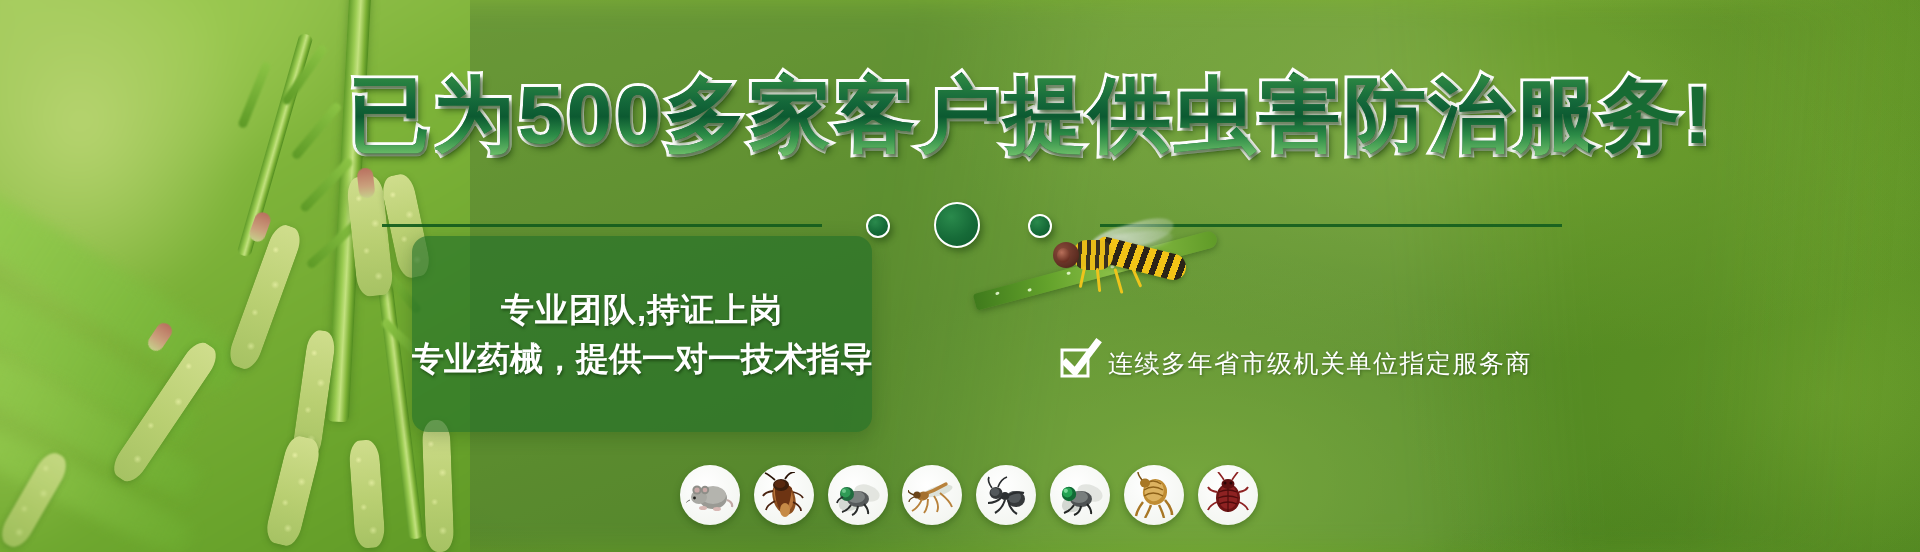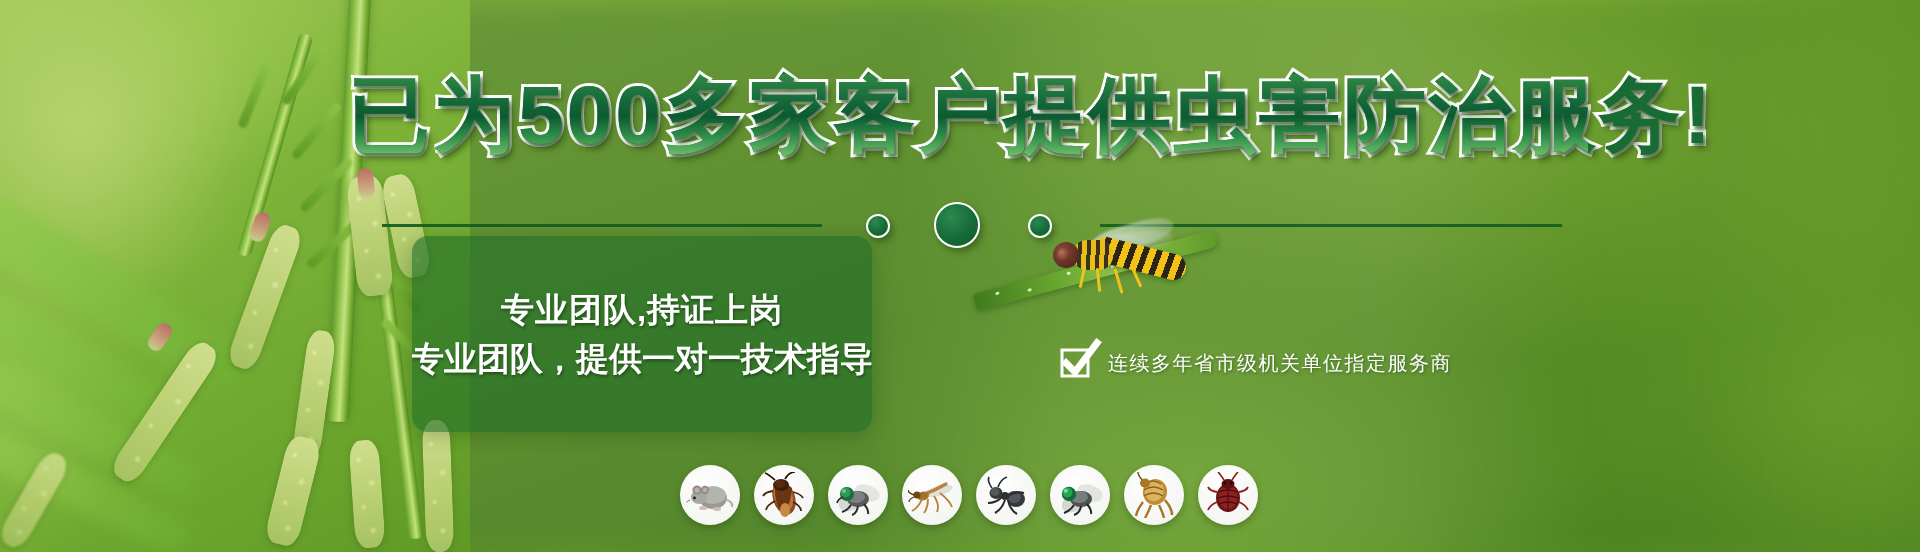--- a/index.html
+++ b/index.html
@@ -217,21 +217,21 @@
   }
   .fly-leg{ position:absolute; width:3px; background:#eec41c; border-radius:2px; }
 
   
   .bullets{ position:absolute; left:1062px; top:336px; }
   .bullet{ display:flex; align-items:center; gap:16px; height:54px; }
   .chk{ position:relative; width:30px; height:30px; flex:0 0 auto; }
   .chk svg{ position:absolute; left:-3px; top:-9px; overflow:visible; }
   .bullet-text{
     color:#ffffff;
-    font-size:20px;
+    font-size:25px;
     letter-spacing:1.5px;
     white-space:nowrap;
     text-shadow:1px 1px 3px rgba(20,50,8,.5);
     text-align:center;
   }
 
   
   .pests{
     position:absolute;
     left:680px; top:465px;
@@ -299,21 +299,21 @@
     <div class="dline dline-l"></div>
     <div class="dot dot-s1"></div>
     <div class="dot dot-big"></div>
     <div class="dot dot-s2"></div>
     <div class="dline dline-r"></div>
   </div>
 
   <div class="panel">
     <div class="panel-lines">
       <div class="panel-line pl-1">专业团队,持证上岗</div>
-      <div class="panel-line pl-3">专业团队，提供一对一技术指导</div>
+      <div class="panel-line pl-3">专业药械，提供一对一技术指导</div>
     </div>
   </div>
 
   <div class="fly-scene">
     <div class="blade">
       <div class="blade-speck" style="left:22px;top:4px;"></div>
       <div class="blade-speck" style="left:54px;top:9px;"></div>
       <div class="blade-speck" style="left:96px;top:3px;"></div>
       <div class="blade-speck" style="left:140px;top:8px;"></div>
       <div class="blade-speck" style="left:186px;top:5px;"></div>

